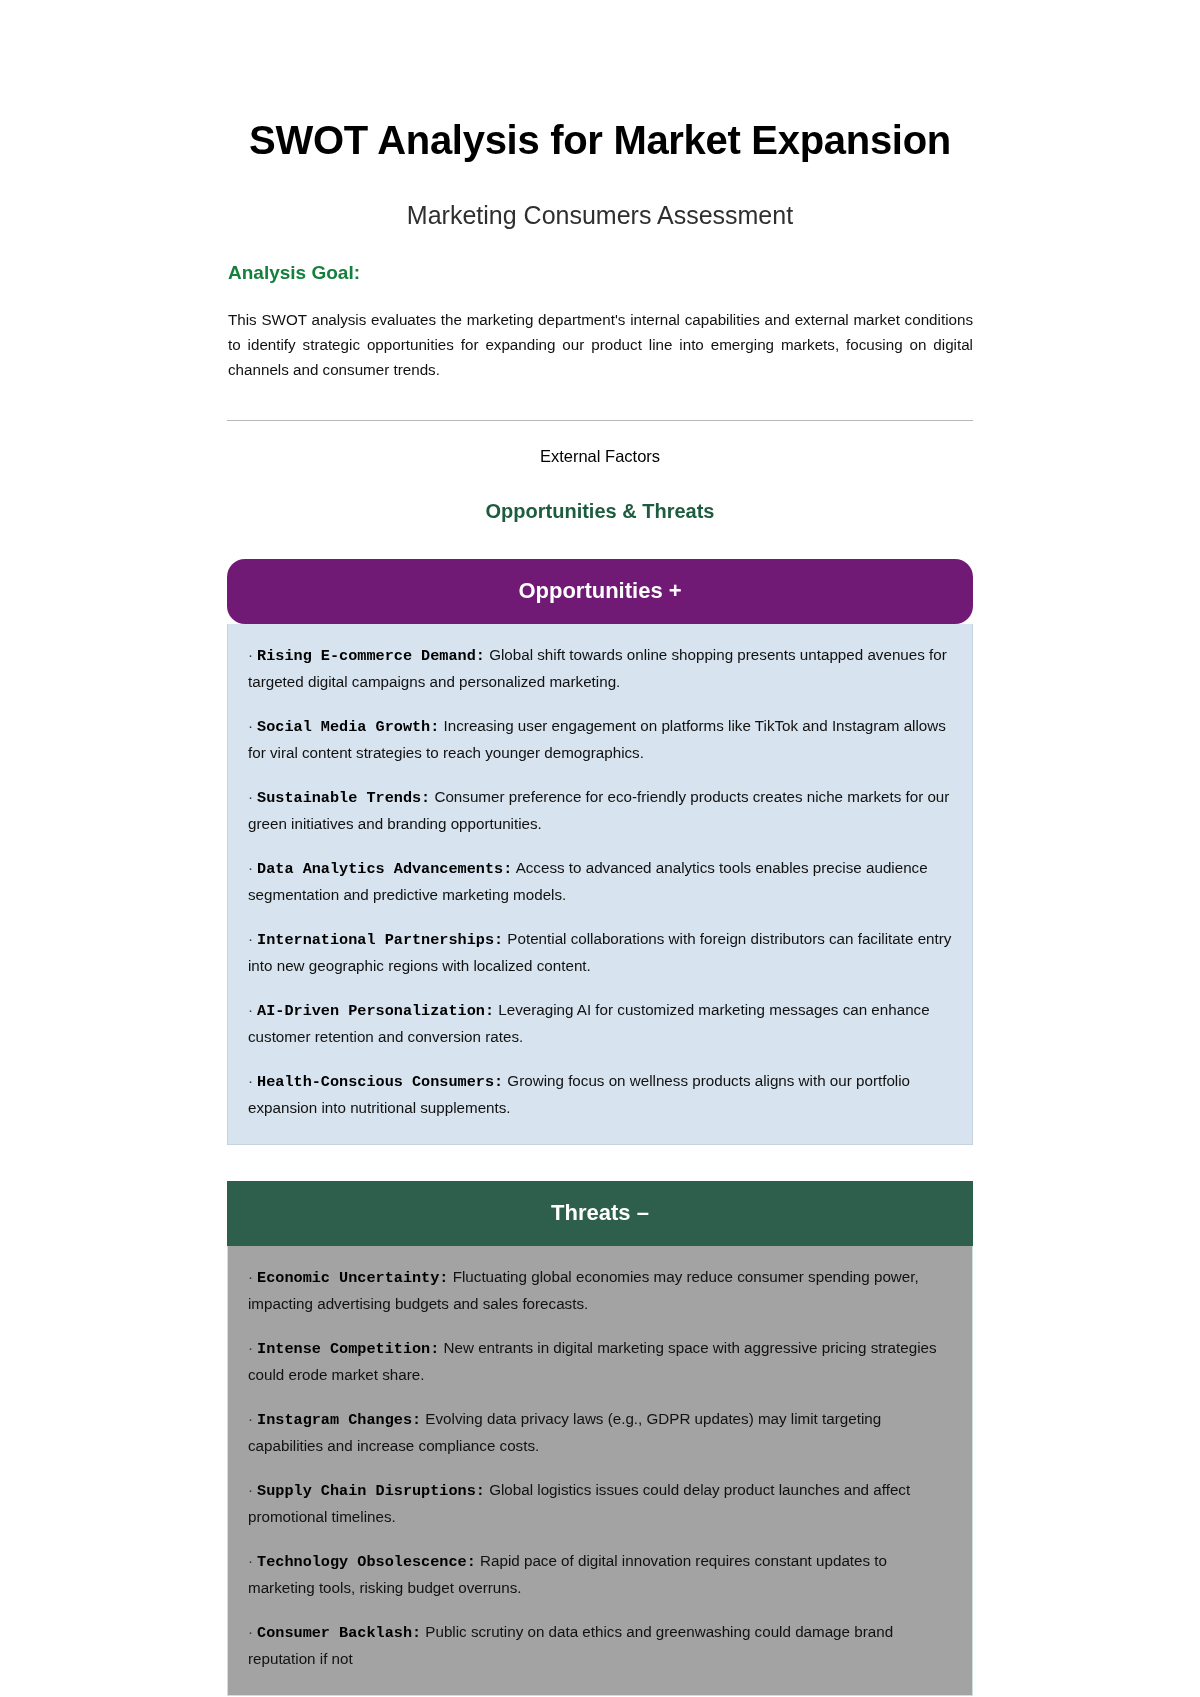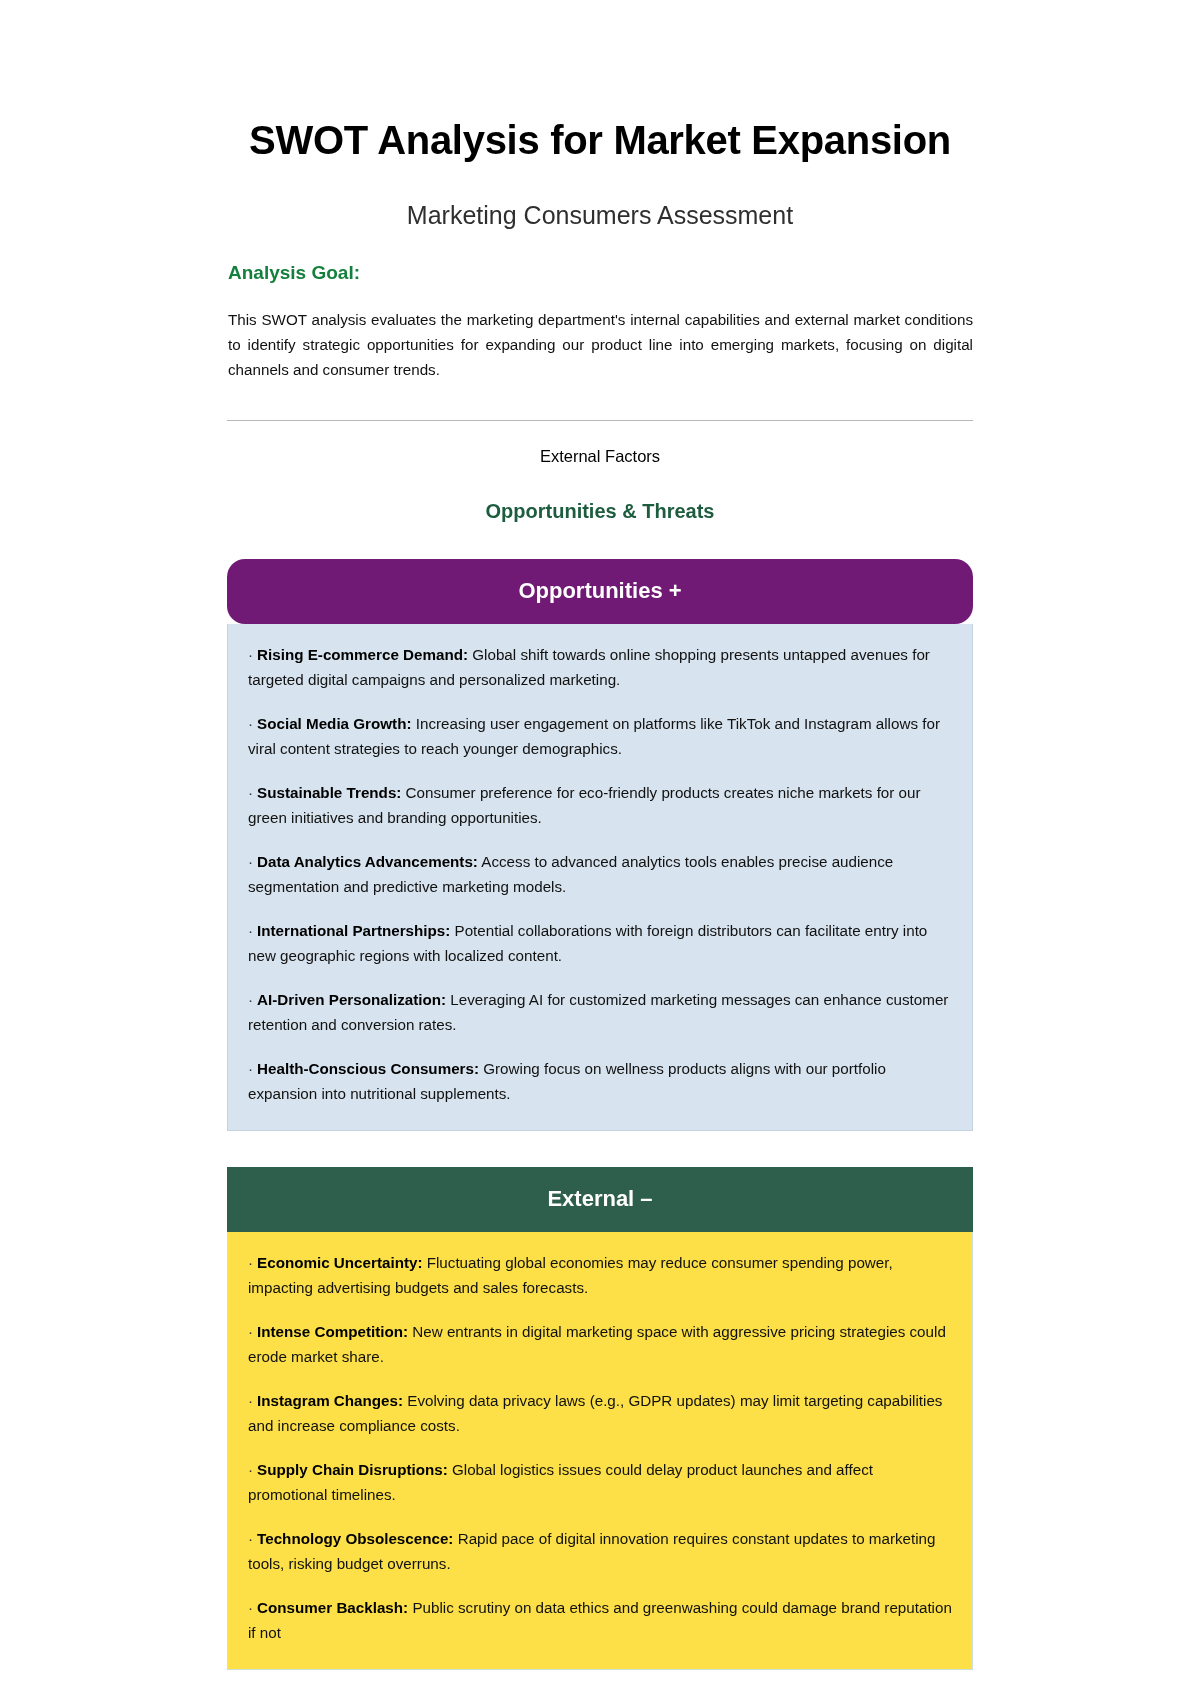--- a/index.html
+++ b/index.html
@@ -101,21 +101,21 @@
 
   .quadrant-body {
     padding: 18px 20px 24px 20px;
   }
   .quadrant-body.opportunities {
     background: #d7e3ee;
     border: 1px solid #c6d4e1;
     border-top: none;
   }
   .quadrant-body.threats {
-    background: #fde047;
+    background: #a3a3a3;
     border: 1px solid #cde0da;
     border-top: none;
   }
 
   .swot-item {
     font-size: 15.2px;
     line-height: 25px;
     color: #111111;
     margin: 0 0 19px 0;
     padding-left: 0;
@@ -124,20 +124,21 @@
   .swot-item:last-child { margin-bottom: 0; }
   .swot-bullet {
     display: inline;
     color: #333333;
     font-size: 15.2px;
     padding-right: 4px;
   }
   .swot-term {
     font-weight: bold;
     color: #000000;
+    font-family: Liberation Mono, monospace;
   }
   .swot-desc { font-weight: normal; }
 </style>
 </head>
 <body>
 
 <div class="page">
   <div class="content">
 
     <h1 class="doc-title">SWOT Analysis for Market Expansion</h1>
@@ -158,21 +159,21 @@
           <p class="swot-item"><span class="swot-bullet">·</span><span class="swot-term">Social Media Growth:</span><span class="swot-desc"> Increasing user engagement on platforms like TikTok and Instagram allows for viral content strategies to reach younger demographics.</span></p>
           <p class="swot-item"><span class="swot-bullet">·</span><span class="swot-term">Sustainable Trends:</span><span class="swot-desc"> Consumer preference for eco-friendly products creates niche markets for our green initiatives and branding opportunities.</span></p>
           <p class="swot-item"><span class="swot-bullet">·</span><span class="swot-term">Data Analytics Advancements:</span><span class="swot-desc"> Access to advanced analytics tools enables precise audience segmentation and predictive marketing models.</span></p>
           <p class="swot-item"><span class="swot-bullet">·</span><span class="swot-term">International Partnerships:</span><span class="swot-desc"> Potential collaborations with foreign distributors can facilitate entry into new geographic regions with localized content.</span></p>
           <p class="swot-item"><span class="swot-bullet">·</span><span class="swot-term">AI-Driven Personalization:</span><span class="swot-desc"> Leveraging AI for customized marketing messages can enhance customer retention and conversion rates.</span></p>
           <p class="swot-item"><span class="swot-bullet">·</span><span class="swot-term">Health-Conscious Consumers:</span><span class="swot-desc"> Growing focus on wellness products aligns with our portfolio expansion into nutritional supplements.</span></p>
         </div>
     </div>
 
     <div class="quadrant">
-      <div class="quadrant-header threats">External –</div>
+      <div class="quadrant-header threats">Threats –</div>
       <div class="quadrant-body threats" id="threats-list">
           <p class="swot-item"><span class="swot-bullet">·</span><span class="swot-term">Economic Uncertainty:</span><span class="swot-desc"> Fluctuating global economies may reduce consumer spending power, impacting advertising budgets and sales forecasts.</span></p>
           <p class="swot-item"><span class="swot-bullet">·</span><span class="swot-term">Intense Competition:</span><span class="swot-desc"> New entrants in digital marketing space with aggressive pricing strategies could erode market share.</span></p>
           <p class="swot-item"><span class="swot-bullet">·</span><span class="swot-term">Instagram Changes:</span><span class="swot-desc"> Evolving data privacy laws (e.g., GDPR updates) may limit targeting capabilities and increase compliance costs.</span></p>
           <p class="swot-item"><span class="swot-bullet">·</span><span class="swot-term">Supply Chain Disruptions:</span><span class="swot-desc"> Global logistics issues could delay product launches and affect promotional timelines.</span></p>
           <p class="swot-item"><span class="swot-bullet">·</span><span class="swot-term">Technology Obsolescence:</span><span class="swot-desc"> Rapid pace of digital innovation requires constant updates to marketing tools, risking budget overruns.</span></p>
           <p class="swot-item"><span class="swot-bullet">·</span><span class="swot-term">Consumer Backlash:</span><span class="swot-desc"> Public scrutiny on data ethics and greenwashing could damage brand reputation if not</span></p>
         </div>
     </div>
 

